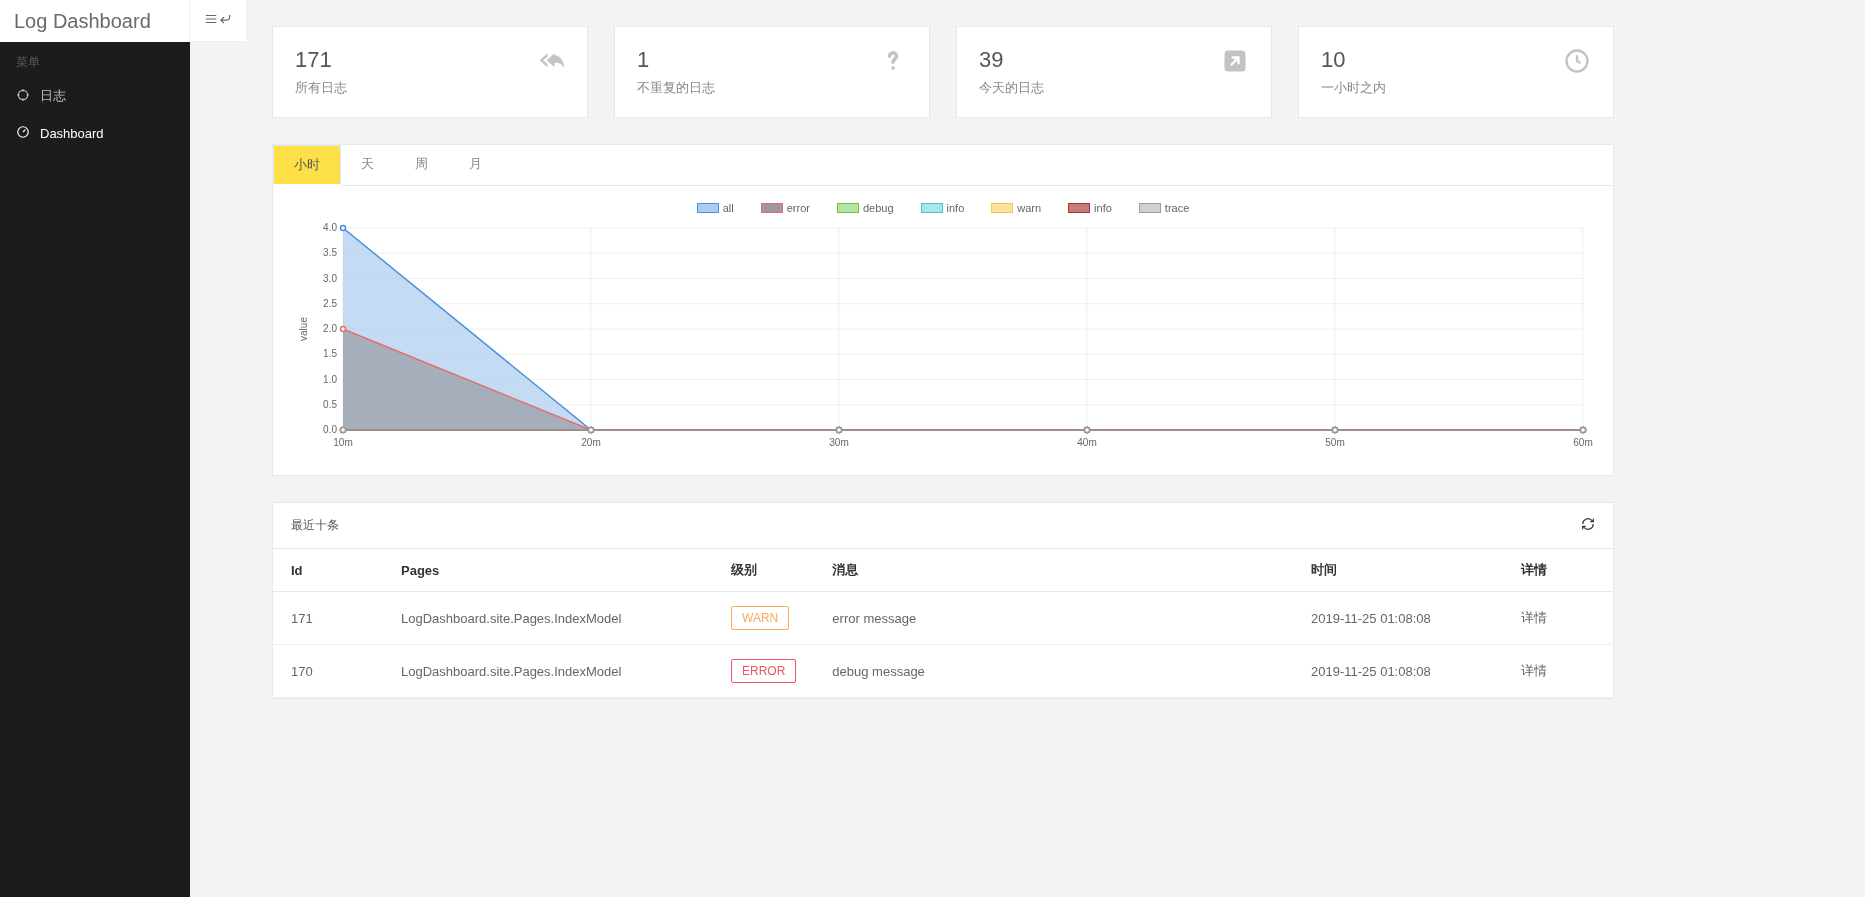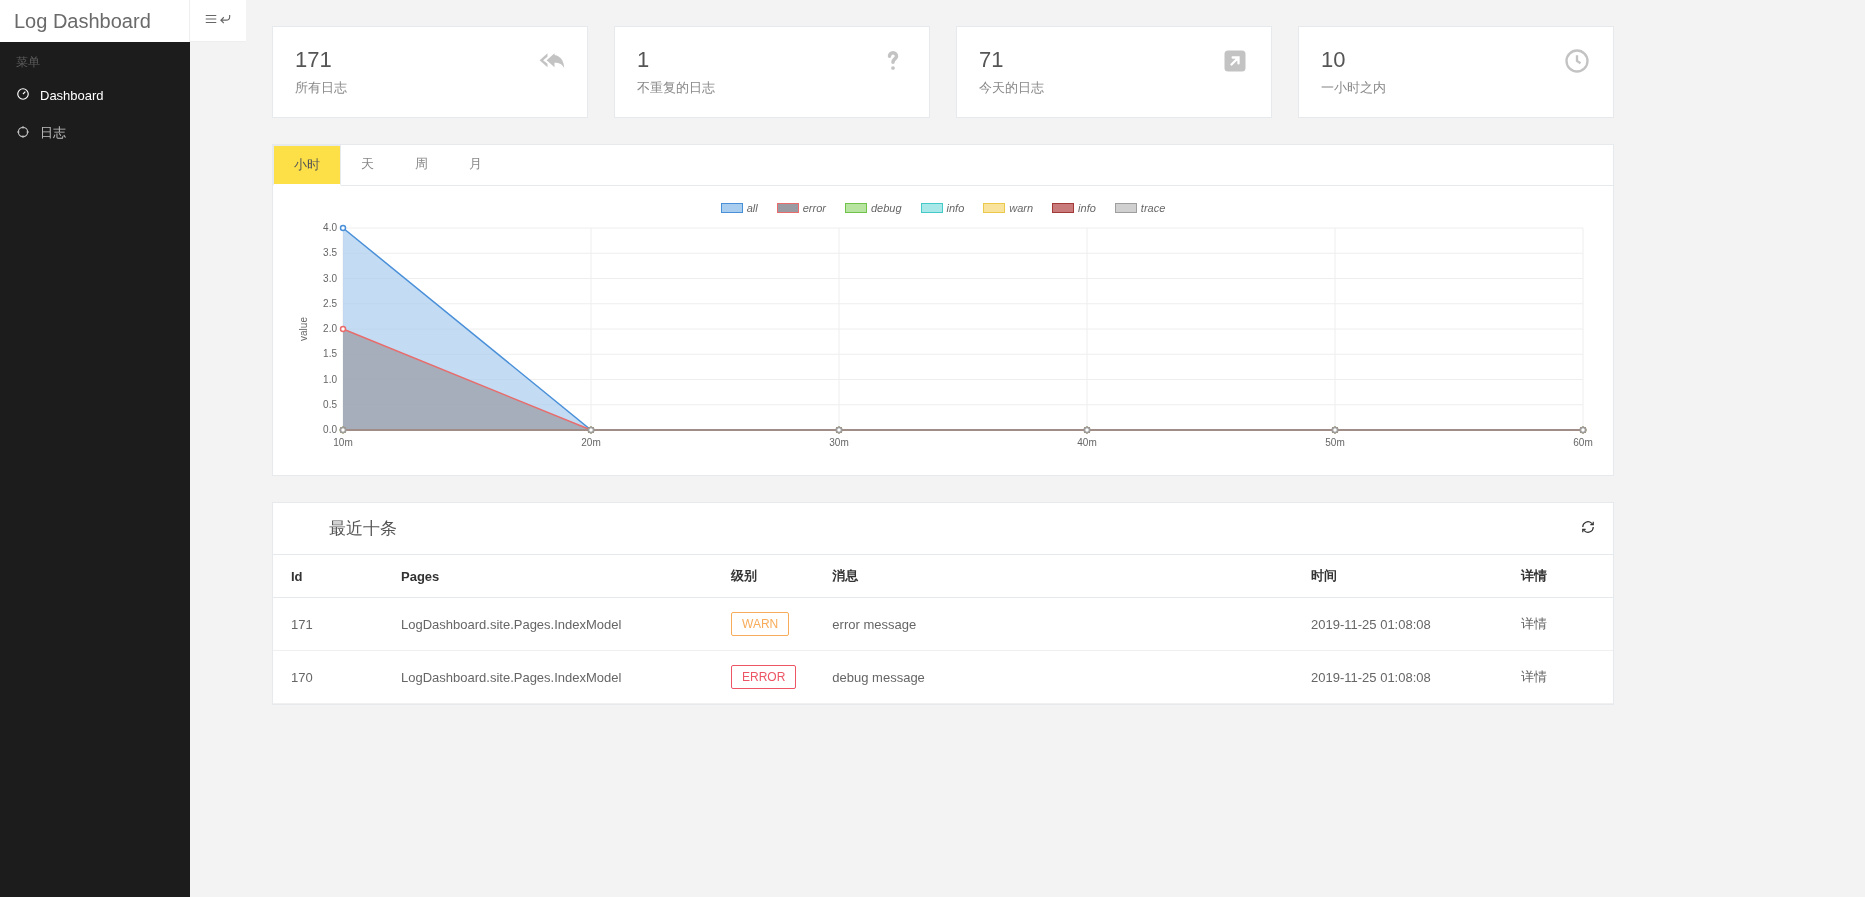--- a/index.html
+++ b/index.html
@@ -26,30 +26,30 @@
   .card-value { font-size: 22px; color: #555; }
   .card-label { font-size: 13px; color: #888; }
   .card-icon { width: 28px; height: 28px; fill: #c3c3c3; color: #c3c3c3; }
 
   .panel { background: #fff; border: 1px solid #e7eaec; margin-top: 26px; }
   .tabs { display: flex; border-bottom: 1px solid #e7eaec; }
   .tab { padding: 10px 20px; color: #888; cursor: pointer; border-right: 1px solid transparent; border-bottom: 2px solid transparent; font-size: 13px; }
   .tab.active { color: #555; border: 1px solid #e7eaec; border-bottom: 2px solid #fff; background: #fde047; margin-bottom: -1px; }
 
   .chart-wrap { padding: 16px 20px 20px; }
-  .legend-row { display: flex; justify-content: center; gap: 19px; margin-bottom: 8px; font-size: 11px; color: #666; font-style: italic; }
+  .legend-row { display: flex; justify-content: center; gap: 27px; margin-bottom: 8px; font-size: 11px; color: #666; }
   .legend-item { display: flex; align-items: center; gap: 4px; cursor: pointer; }
   .legend-swatch { width: 22px; height: 10px; border: 1px solid; display: inline-block; }
   .chart-svg { width: 100%; height: 230px; }
   .tick-label { font-size: 10px; fill: #666; }
   .axis-label { font-size: 10px; fill: #666; }
 
   .recent-panel { background: #fff; border: 1px solid #e7eaec; margin-top: 26px; }
   .recent-head { display: flex; justify-content: space-between; align-items: center; padding: 14px 18px; border-bottom: 1px solid #e7eaec; }
-  .recent-title { font-size: 17px; color: #555; margin-left: 38px; }
+  .recent-title { font-size: 12px; color: #555; }
   table { width: 100%; border-collapse: collapse; }
   th { text-align: left; padding: 12px 18px; font-size: 13px; color: #333; font-weight: 600; border-bottom: 1px solid #e7eaec; }
   td { padding: 14px 18px; font-size: 13px; color: #666; border-bottom: 1px solid #f0f0f0; }
   .badge { display: inline-block; padding: 4px 10px; border: 1px solid; border-radius: 2px; font-size: 12px; background: #fff; }
   .badge-warn  { color: #f8ac59; border-color: #f8ac59; }
   .badge-error { color: #ed5565; border-color: #ed5565; }
   .detail-link { color: #666; cursor: pointer; }
   .refresh-icon { width: 14px; height: 14px; stroke: #333; stroke-width: 2; fill: none; cursor: pointer; }
   .col-id     { width: 110px; }
   .col-level  { width: 100px; }
@@ -58,33 +58,33 @@
   .col-logger { width: 330px; }
 </style>
 </head>
 <body>
 
 <div class="app">
   <aside class="sidebar">
     <div class="brand">Log Dashboard</div>
     <div class="side-section">菜单</div>
     <div id="sidebar-items">
+        <div class="side-item">
+          <span><svg viewBox="0 0 24 24" fill="none" stroke="currentColor" stroke-width="2">
+              <circle cx="12" cy="12" r="8"></circle>
+              <path d="M12 2v4M12 18v4M2 12h4M18 12h4"></path>
+            </svg></span>
+          <span>日志</span>
+        </div>
         <div class="side-item active">
           <span><svg viewBox="0 0 24 24" fill="none" stroke="currentColor" stroke-width="2">
               <circle cx="12" cy="12" r="9"></circle>
               <path d="M12 12l4-4"></path>
             </svg></span>
           <span>Dashboard</span>
-        </div>
-        <div class="side-item">
-          <span><svg viewBox="0 0 24 24" fill="none" stroke="currentColor" stroke-width="2">
-              <circle cx="12" cy="12" r="8"></circle>
-              <path d="M12 2v4M12 18v4M2 12h4M18 12h4"></path>
-            </svg></span>
-          <span>日志</span>
         </div>
       </div>
   </aside>
 
   <div class="main">
     <div class="topbar">
       <span>
         <svg class="hamburger-icon" viewBox="0 0 24 24">
             <path d="M3 6h18M3 12h18M3 18h18"></path>
           </svg>
@@ -112,21 +112,21 @@
       <span class="card-value">1</span>
       <span class="card-label">不重复的日志</span>
     </div>
     <span class="card-icon"><svg viewBox="0 0 24 24">
                 <path d="M9 8a3 3 0 116 0c0 2-3 2.5-3 5" fill="none" stroke="currentColor" stroke-width="3" stroke-linecap="round"></path>
                 <circle cx="12" cy="18" r="1.6" fill="currentColor"></circle>
               </svg></span>
           </div>
           <div class="card">
             <div class="card-left">
-      <span class="card-value">71</span>
+      <span class="card-value">39</span>
       <span class="card-label">今天的日志</span>
     </div>
     <span class="card-icon"><svg viewBox="0 0 24 24">
                 <rect x="3" y="3" width="18" height="18" rx="3" fill="currentColor"></rect>
                 <path d="M9 15l6-6M10 9h5v5" stroke="#fff" fill="none" stroke-width="2" stroke-linecap="round"></path>
               </svg></span>
           </div>
           <div class="card">
             <div class="card-left">
       <span class="card-value">10</span>

